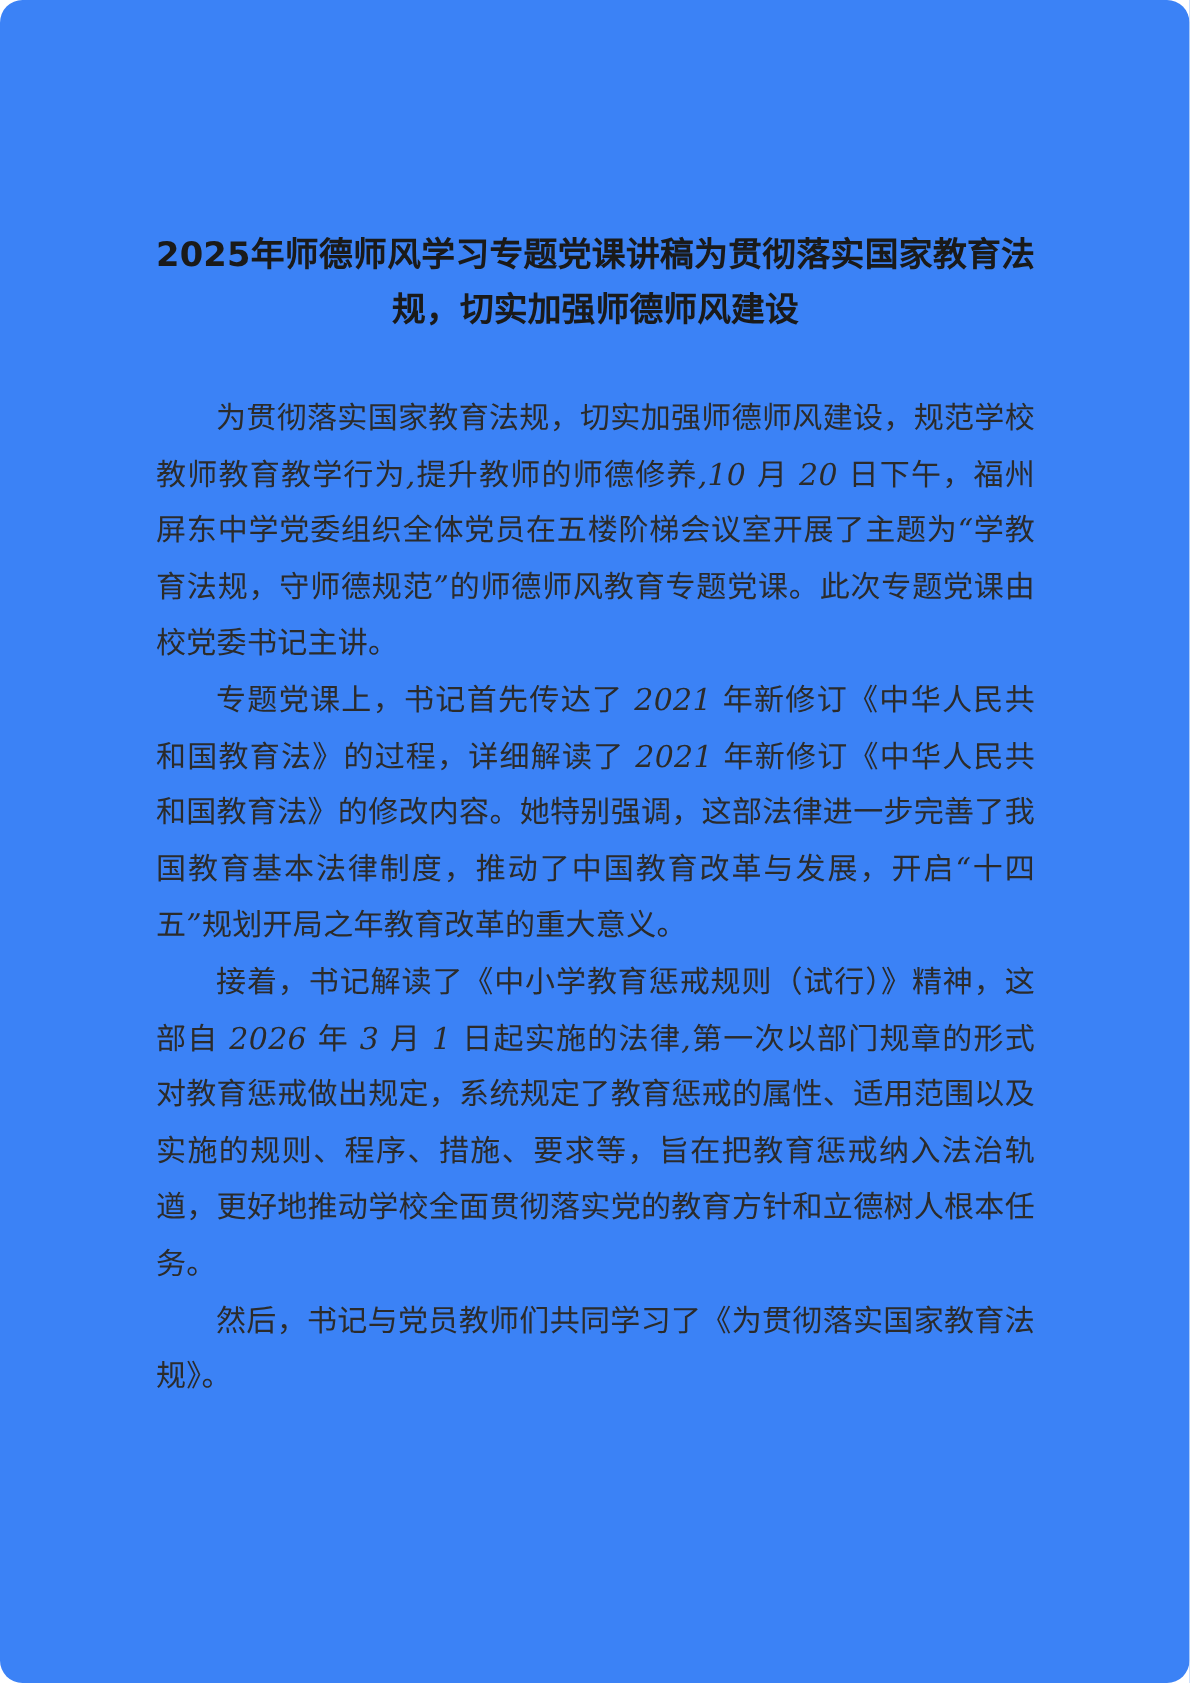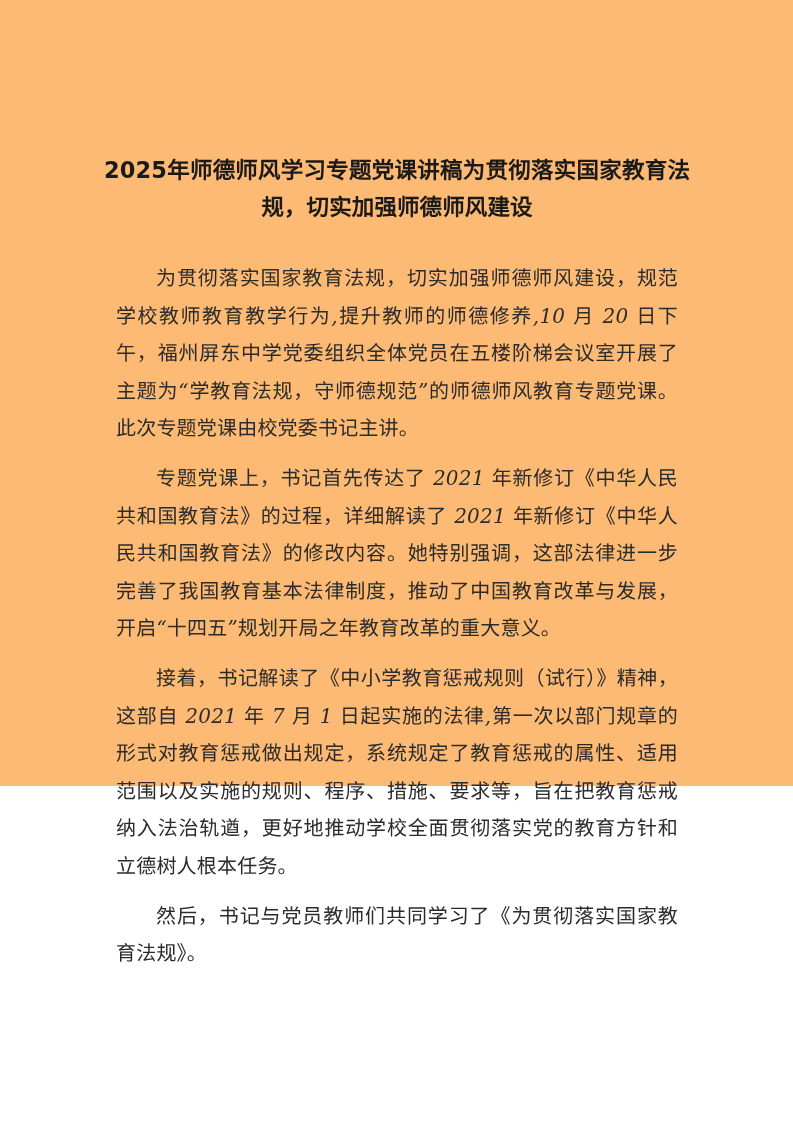--- a/index.html
+++ b/index.html
@@ -15,22 +15,23 @@
     overflow: hidden;
     font-family: "Liberation Serif", "DejaVu Serif", serif;
     -webkit-font-smoothing: antialiased;
   }
 
   #page {
     position: absolute;
     left: 0;
     top: 0;
     width: 793px;
-    height: 786px;
-    background: #fdba74;
+    height: 1122px;
+    background: #3b82f6;
+    border-radius: 15px;
   }
 
   
   #doc-body {
     position: absolute;
     left: 104px;
     top: 152px;
     width: 586px;
   }
 
@@ -52,21 +53,21 @@
   }
 
   p.para {
     font-family: "DejaVu Serif", "Liberation Serif", serif;
     font-size: 20px;
     line-height: 37.6px;
     color: #2b2b2b;
     text-align: justify;
     text-justify: inter-character;
     text-align-last: left;
-    margin: 12px;
+    margin: 0;
     padding: 0;
     text-indent: 2em;
     letter-spacing: 0.2px;
     font-style: italic;
     word-break: break-all;
   }
 
   
   p.para {
     font-synthesis: none;
@@ -78,19 +79,19 @@
 
 <div id="page">
 
   <div id="doc-body">
 
     <h1 class="doc-title">2025年师德师风学习专题党课讲稿为贯彻落实国家教育法规，切实加强师德师风建设</h1>
 
     <div class="para-block">
       <p class="para">为贯彻落实国家教育法规，切实加强师德师风建设，规范学校教师教育教学行为,提升教师的师德修养,10 月 20 日下午，福州屏东中学党委组织全体党员在五楼阶梯会议室开展了主题为“学教育法规，守师德规范”的师德师风教育专题党课。此次专题党课由校党委书记主讲。</p>
       <p class="para">专题党课上，书记首先传达了 2021 年新修订《中华人民共和国教育法》的过程，详细解读了 2021 年新修订《中华人民共和国教育法》的修改内容。她特别强调，这部法律进一步完善了我国教育基本法律制度，推动了中国教育改革与发展，开启“十四五”规划开局之年教育改革的重大意义。</p>
-      <p class="para">接着，书记解读了《中小学教育惩戒规则（试行）》精神，这部自 2021 年 7 月 1 日起实施的法律,第一次以部门规章的形式对教育惩戒做出规定，系统规定了教育惩戒的属性、适用范围以及实施的规则、程序、措施、要求等，旨在把教育惩戒纳入法治轨遒，更好地推动学校全面贯彻落实党的教育方针和立德树人根本任务。</p>
+      <p class="para">接着，书记解读了《中小学教育惩戒规则（试行）》精神，这部自 2026 年 3 月 1 日起实施的法律,第一次以部门规章的形式对教育惩戒做出规定，系统规定了教育惩戒的属性、适用范围以及实施的规则、程序、措施、要求等，旨在把教育惩戒纳入法治轨遒，更好地推动学校全面贯彻落实党的教育方针和立德树人根本任务。</p>
       <p class="para">然后，书记与党员教师们共同学习了《为贯彻落实国家教育法规》。</p>
     </div>
 
   </div>
 
 </div>
 
 </body></html>

